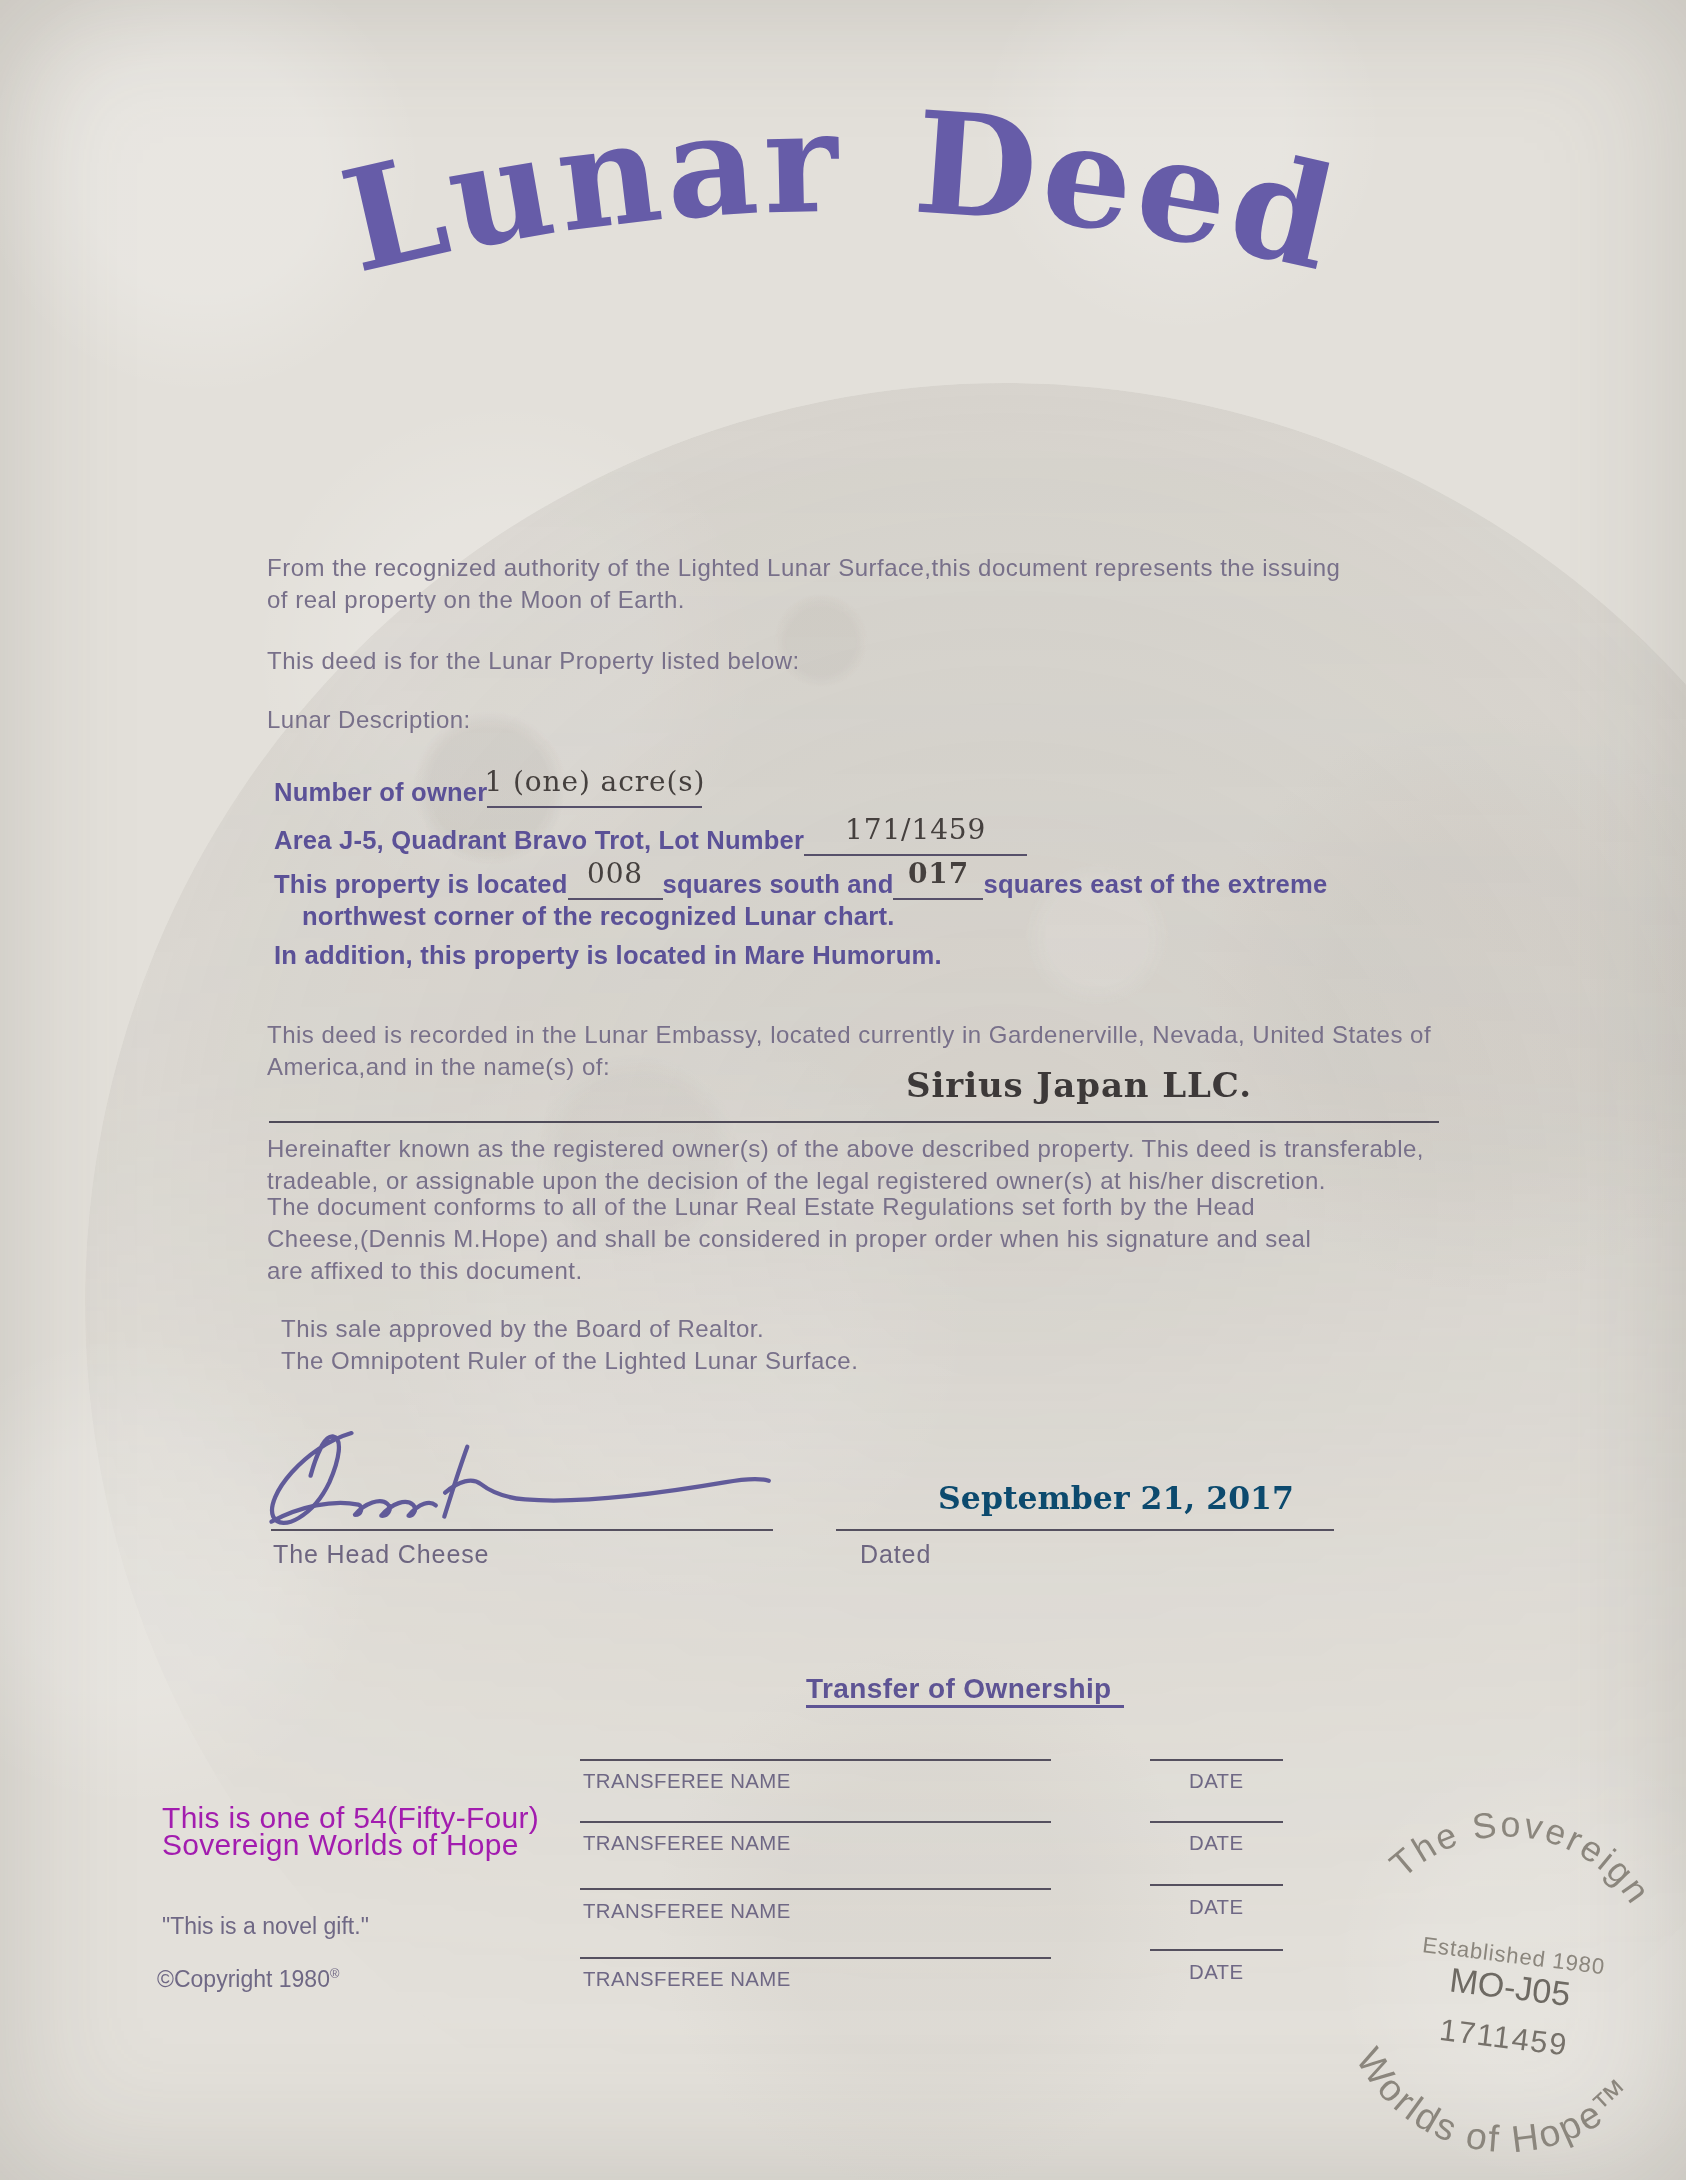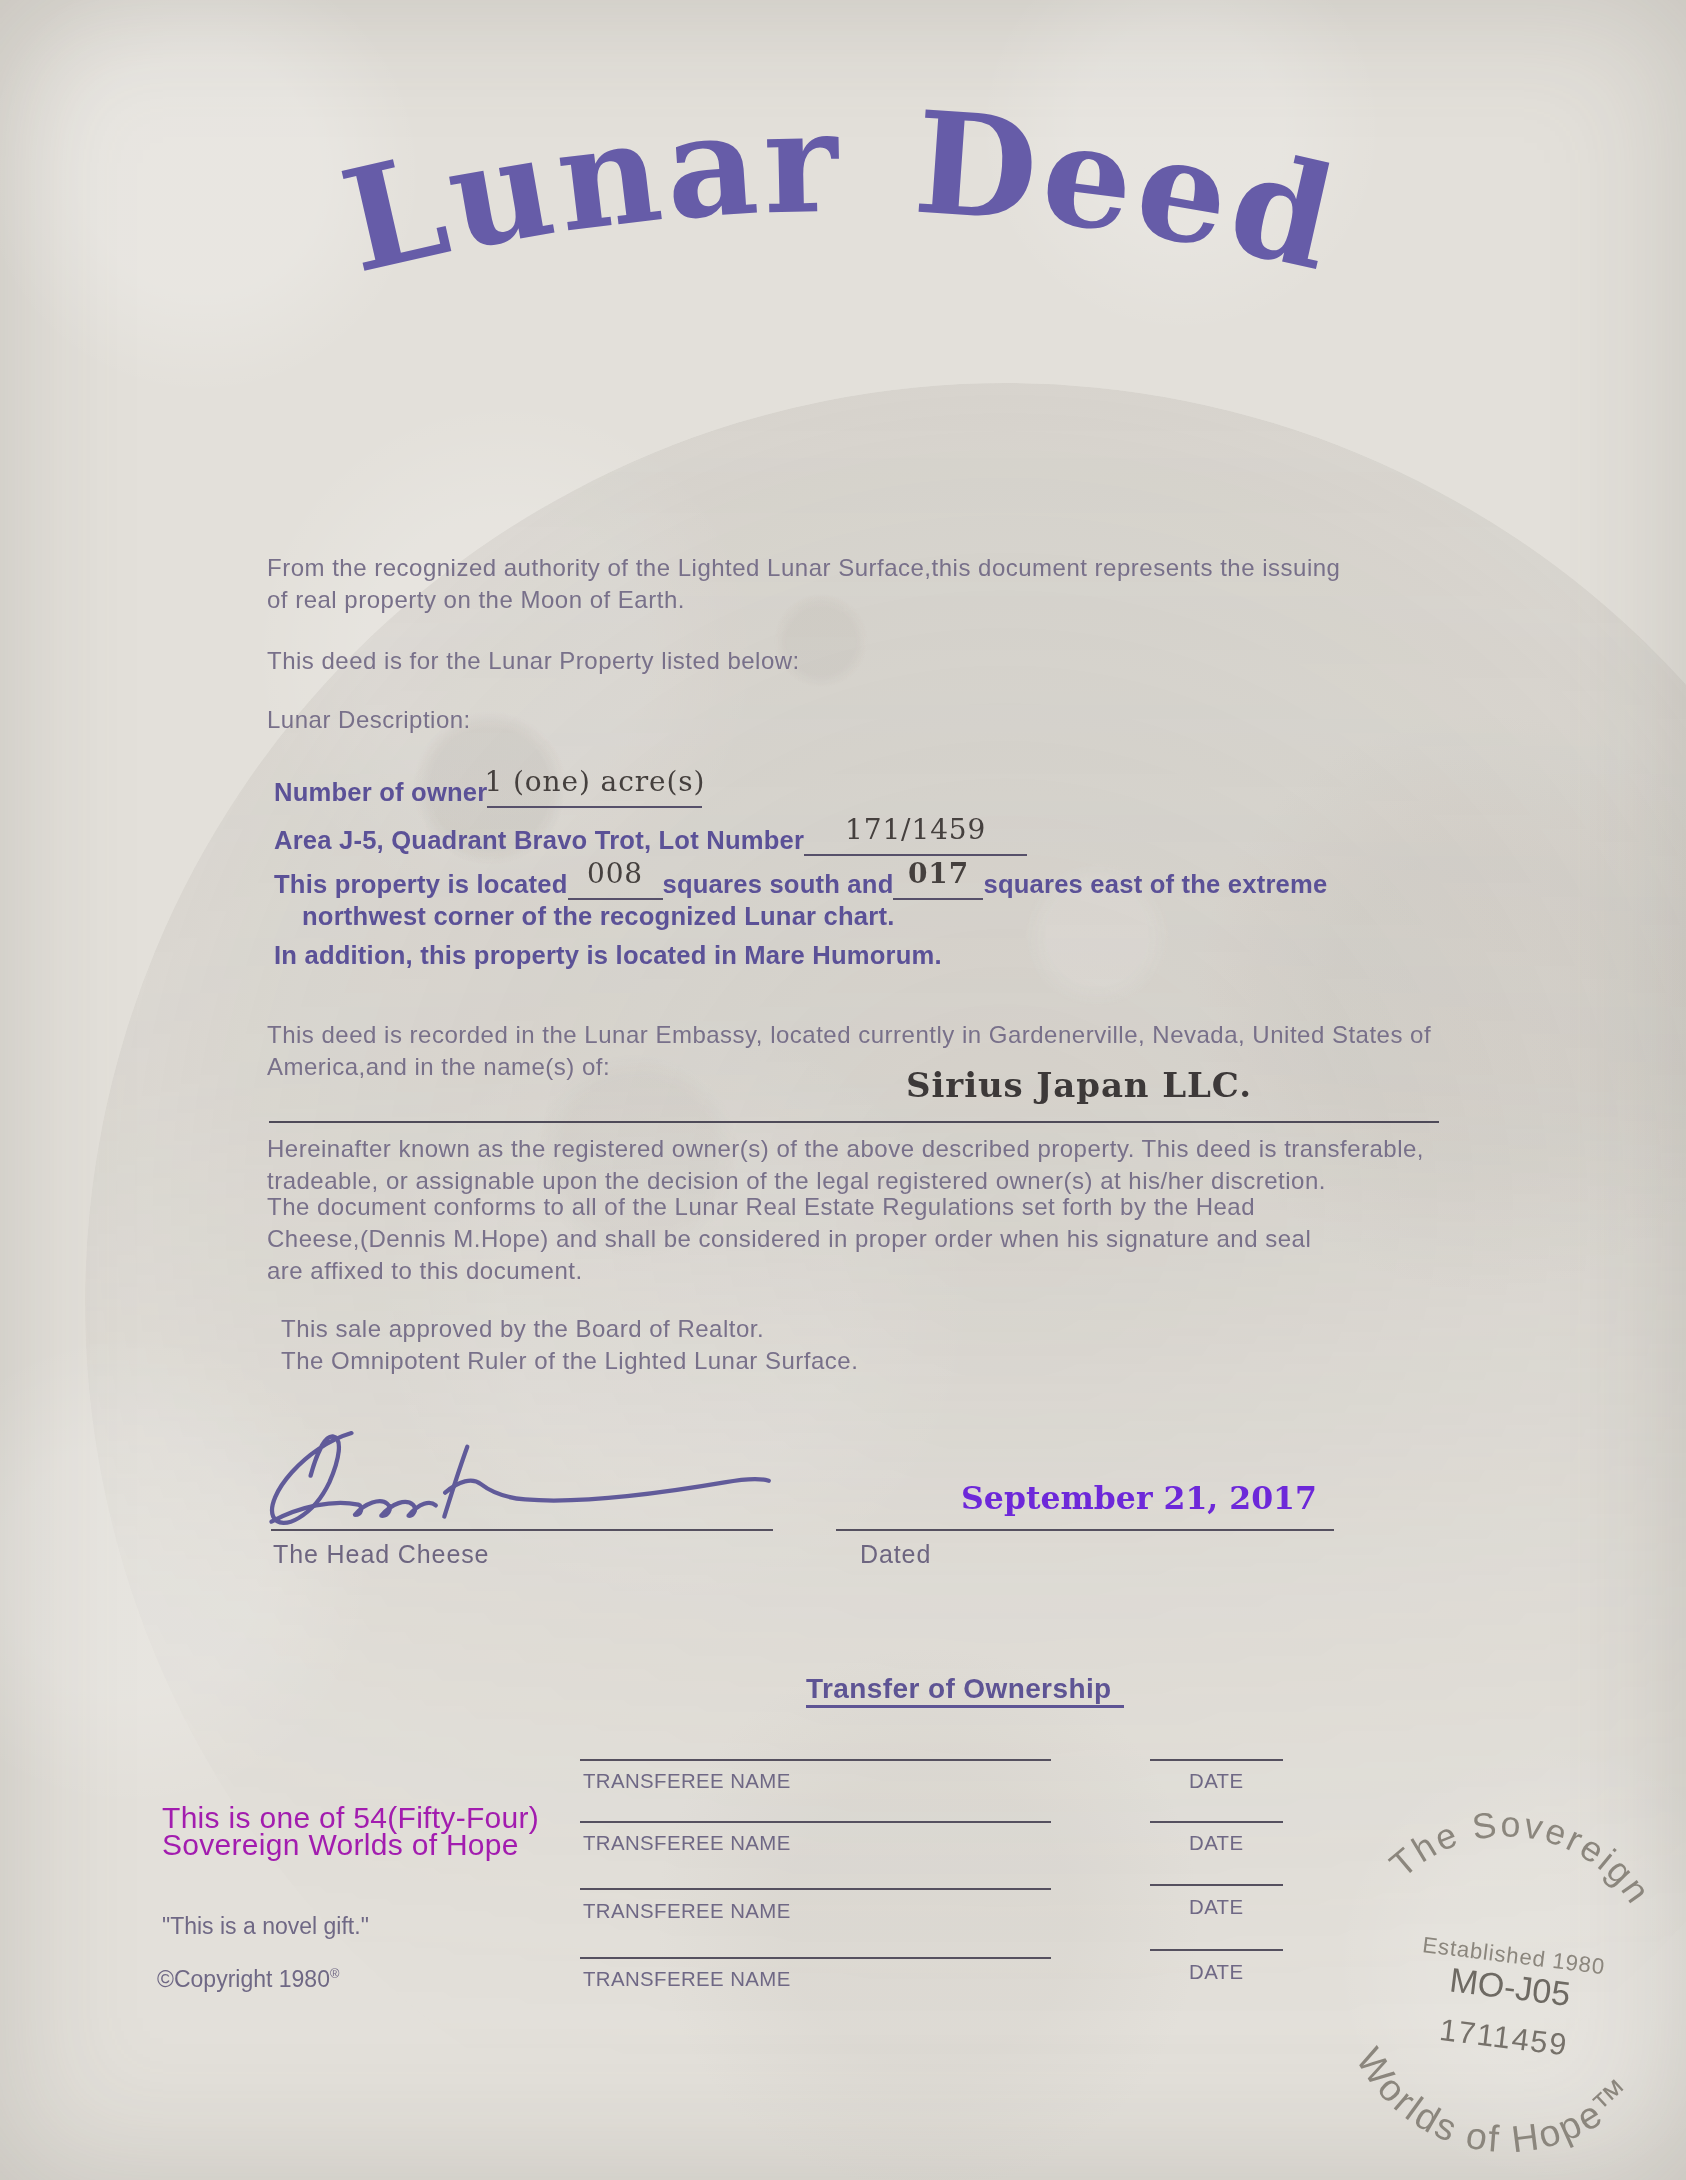--- a/index.html
+++ b/index.html
@@ -141,21 +141,21 @@
     <g fill="none" stroke="#534d93" stroke-width="5" stroke-linecap="round" stroke-linejoin="round" opacity="0.9">
       <path d="M 118 14 C 64 30 16 88 26 112 C 36 132 74 110 92 72 C 104 44 108 20 96 18 C 86 17 76 42 70 64"></path>
       <path d="M 24 118 C 58 100 96 92 126 98 C 132 100 130 110 122 110 C 134 96 152 90 160 97 C 167 103 160 112 153 111 C 166 96 182 91 190 98 C 196 104 190 112 185 111 C 198 96 210 93 217 99"></path>
       <path d="M 254 30 C 243 60 234 90 227 112"></path>
       <path d="M 228 84 C 244 70 260 66 270 74 C 283 84 299 90 322 92 C 386 97 474 86 556 72 C 578 68 598 67 608 70"></path>
     </g>
   </svg>
   <div class="abs rule" style="left:271px;top:1529px;width:502px;"></div>
   <div class="abs underlabel" style="left:273px;top:1540px;">The Head Cheese</div>
 
-  <div class="abs blackletter" style="left:1116px;top:1479px;transform:translateX(-50%);font-weight:bold;font-size:31.5px;white-space:nowrap;color:#6d28d9;margin-left:23px;">September 21, 2017</div>
+  <div class="abs blackletter" style="left:1116px;top:1479px;transform:translateX(-50%);font-weight:bold;font-size:31.5px;white-space:nowrap;color:#0c4a6e;">September 21, 2017</div>
   <div class="abs rule" style="left:836px;top:1529px;width:498px;"></div>
   <div class="abs underlabel" style="left:842px;top:1540px;margin-left:18px;">Dated</div>
 
   <div class="abs" style="left:806px;top:1673px;font-weight:bold;font-size:28px;color:#5e5494;letter-spacing:0.4px;border-bottom:3.4px solid #5e5494;padding:0 12px 0 0;">Transfer of Ownership</div>
 
   <div class="abs rule" style="left:580px;top:1759px;width:471px;"></div>
   <div class="abs rule" style="left:1150px;top:1759px;width:133px;"></div>
   <div class="abs rowlabel" style="left:583px;top:1770px;">TRANSFEREE NAME</div>
   <div class="abs rowlabel" style="left:1189px;top:1770px;">DATE</div>
 

